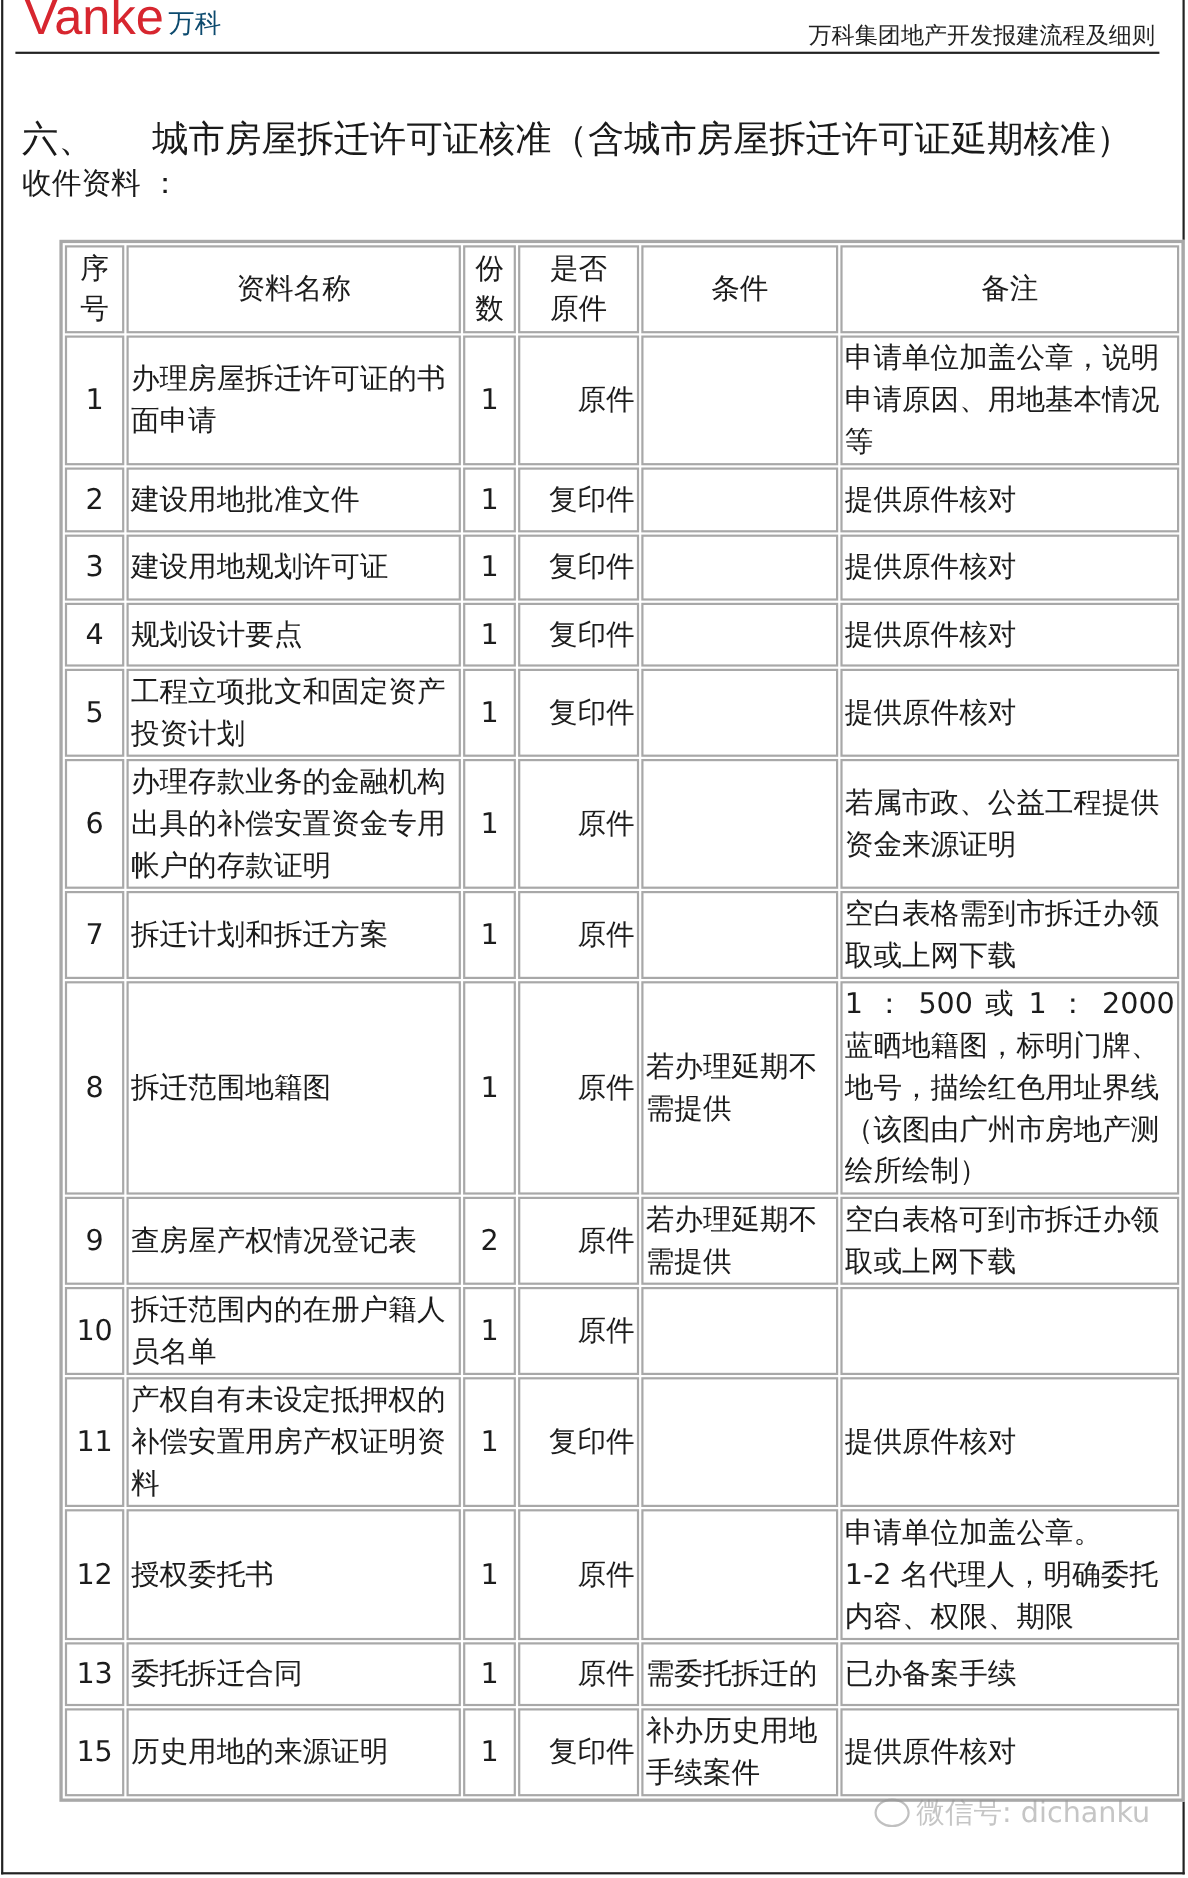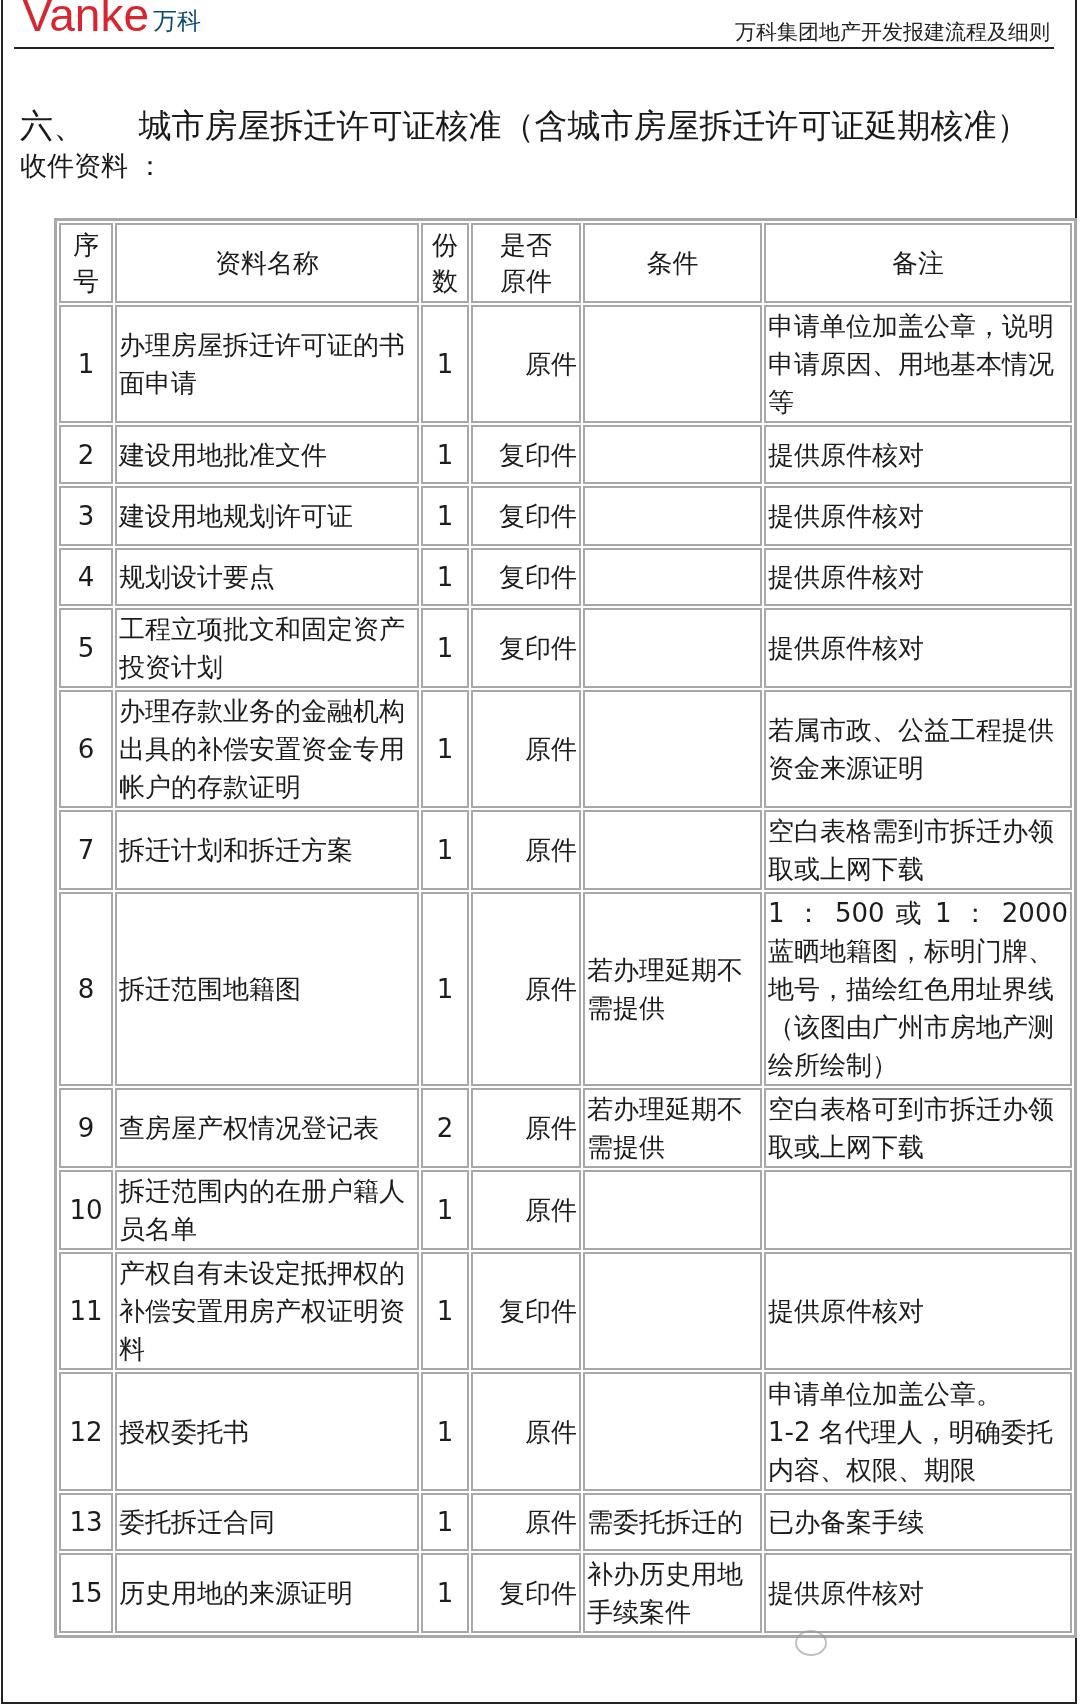--- a/index.html
+++ b/index.html
@@ -177,13 +177,14 @@
       <td class="c-qty">1</td>
       <td class="c-orig">复印件</td>
       <td class="c-cond">补办历史用地手续案件</td>
       <td class="c-note">提供原件核对</td>
     </tr>
   </tbody>
 </table>
 
 <div class="watermark">
   <span class="wm-icon"></span>
+  <span>微信号: dichanku</span>
 </div>
 
 </body></html>

